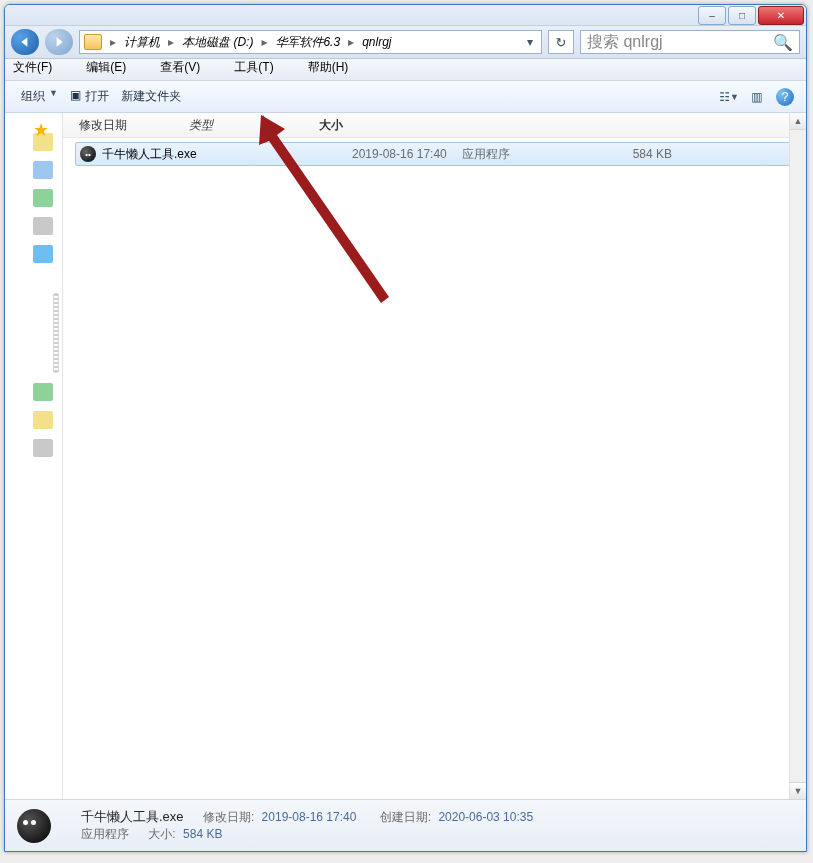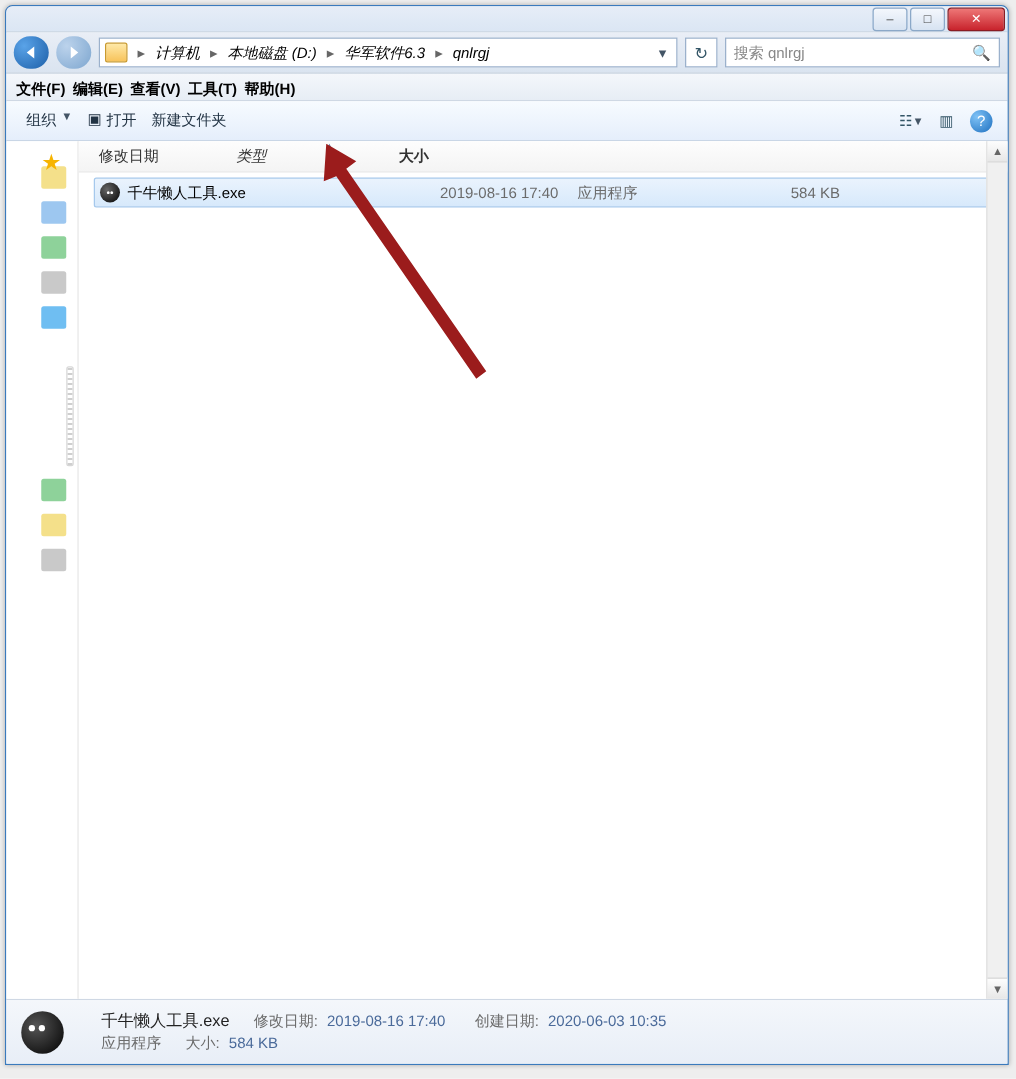--- a/index.html
+++ b/index.html
@@ -17,25 +17,25 @@
     .navbtn { width:28px; height:26px; border-radius:14px; display:flex; align-items:center; justify-content:center; }
     .navbtn.back { background:radial-gradient(circle at 30% 30%,#5aa3e8,#1c5fa8); }
     .navbtn.fwd  { background:radial-gradient(circle at 30% 30%,#bcd3ec,#7da6cf); }
     .navbtn svg { fill:#fff; }
     .address { flex:1; height:24px; background:#fff; border:1px solid #9bb1cc; display:flex; align-items:center; padding:0 4px; font-size:12px; gap:2px; }
     .address .folder-icon { width:18px; height:16px; background:linear-gradient(#ffe9a8,#f7c35b); border:1px solid #c99a2e; border-radius:2px; margin-right:2px; }
     .crumb-sep { color:#666; padding:0 4px; }
     .crumb { padding:2px 2px;font-style:italic; }
     .address .drop { margin-left:auto; color:#456; padding:0 4px; }
     .refresh { width:26px; height:24px; border:1px solid #9bb1cc; background:#fff; display:flex; align-items:center; justify-content:center; font-size:13px; color:#356; }
-    .search { width:220px; height:24px; border:1px solid #9bb1cc; background:#fff; display:flex; align-items:center; padding:0 6px; font-size:12px; color:#888; }
+    .search { width:220px; height:24px; border:1px solid #9bb1cc; background:#fff; display:flex; align-items:center; padding:0 6px; font-size:16px; color:#888; }
     .search .mag { margin-left:auto; color:#2868a8; }
 
     
-    .menubar { height:22px; background:linear-gradient(#f4f7fb,#e7edf5); display:flex; align-items:flex-end; padding:0 8px; font-size:12px; gap:6px; border-bottom:1px solid #cfd8e4;font-weight:bold; }
+    .menubar { height:22px; background:linear-gradient(#f4f7fb,#e7edf5); display:flex; align-items:flex-start; padding:0 8px; font-size:12px; gap:34px; border-bottom:1px solid #cfd8e4; }
 
     
     .toolbar { height:32px; background:linear-gradient(#f7fbff,#e5eefb); display:flex; align-items:center; font-size:12px; padding:0 10px; border-bottom:1px solid #c9d6e6; }
     .toolbar .titem { display:flex; align-items:flex-start; gap:4px; padding:4px 6px; color:#234; }
     .toolbar .tdrop { font-size:9px; color:#456; }
     .toolbar .spacer { flex:1; }
     .toolbar .ricon { width:22px; height:22px; margin-left:6px; display:flex; align-items:center; justify-content:center; color:#356; border-radius:3px; }
     .help { width:18px; height:18px; border-radius:50%; background:radial-gradient(circle at 30% 30%,#7fc2f6,#1d6fbf); color:#fff; display:flex; align-items:center; justify-content:center; font-size:12px; }
 
     

